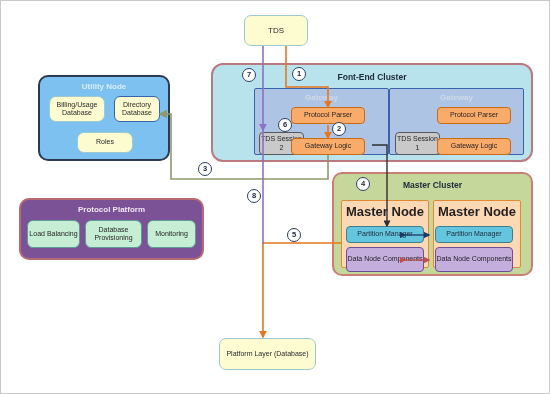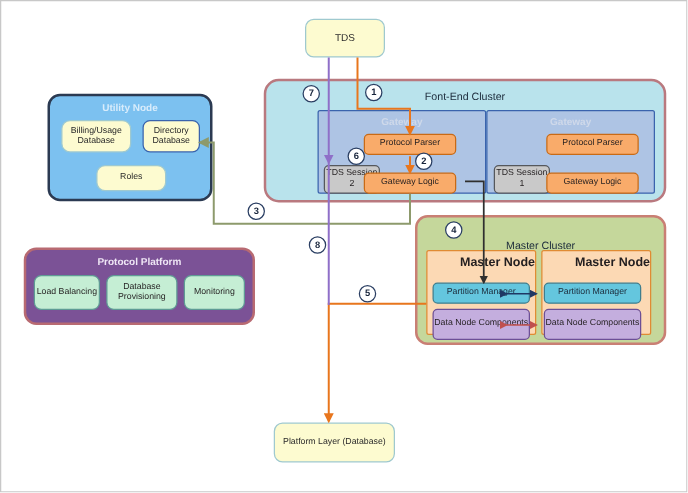--- a/index.html
+++ b/index.html
@@ -20,33 +20,33 @@
   
   .utility{background:#7cc1f0;border:2px solid #2b3a52;border-radius:10px;}
   .utility-title{color:#d8ecfb;font-size:8px;top:5px;}
 
   
   .service{background:#7b5296;border:2px solid #b86a72;border-radius:10px;}
   .service-title{color:#efe6f5;font-size:8px;top:5px;}
 
   
   .frontend{background:#b9e3ec;border:2px solid #b9797f;border-radius:12px;}
-  .frontend-title{color:#1b2a3a;font-size:8.5px;font-weight:normal;top:8px;}
+  .frontend-title{color:#1b2a3a;font-size:8.5px;font-weight:bold;top:8px;}
 
   
   .master{background:#c5d79b;border:2px solid #c97f74;border-radius:10px;}
-  .master-title{color:#1b2a3a;font-size:8.5px;font-weight:normal;top:7px;margin-top:11px;}
+  .master-title{color:#1b2a3a;font-size:8.5px;font-weight:bold;top:7px;}
 
   
   .gateway{background:#aec4e4;border:1.5px solid #3a63ad;border-radius:2px;}
   .gateway-title{color:#cfd9ea;font-size:8px;top:4px;}
 
   
   .mnode{background:#fcd9b4;border:1.5px solid #e08b33;border-radius:2px;}
-  .mnode-title{color:#231f20;font-size:10px;font-weight:bold;top:4px;text-align:right;}
+  .mnode-title{color:#231f20;font-size:13px;font-weight:bold;top:4px;}
 
   
   .yellowbox{background:#fdfbd0;border:1.5px solid #9fc9cf;border-radius:7px;color:#2a2a2a;}
   .orangebox{background:#f9ab6a;border:1.2px solid #c96a15;border-radius:4px;color:#231f20;}
   .graybox{background:#c9c9c9;border:1.2px solid #55585c;border-radius:4px;color:#231f20;}
   .cyanbox{background:#64c6de;border:1.2px solid #3f7e8e;border-radius:4px;color:#1b2a3a;}
   .purplebox{background:#c4aede;border:1.2px solid #6c4f96;border-radius:4px;color:#231f20;}
   .mintbox{background:#c5eed4;border:1.2px solid #5f9b95;border-radius:6px;color:#231f20;}
   .dirbox{background:#fdfbd0;border:1.5px solid #3a63ad;border-radius:6px;color:#2a2a2a;}
 

